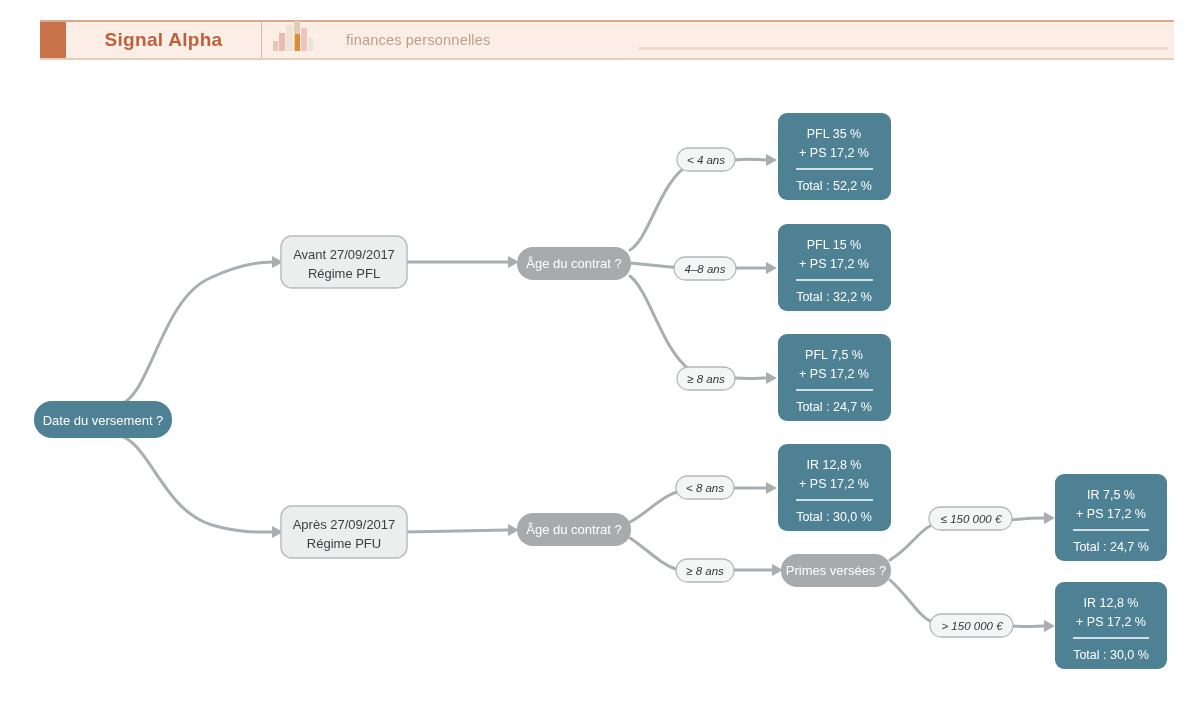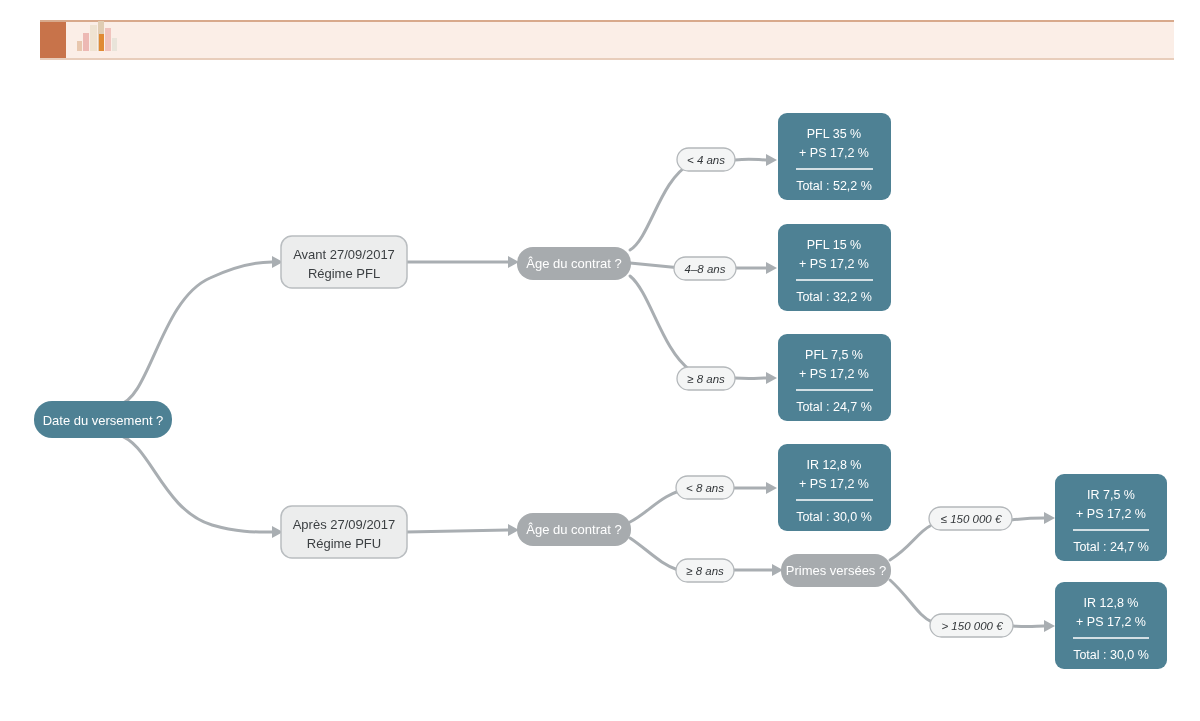--- a/index.html
+++ b/index.html
@@ -156,33 +156,40 @@
   text { font-family: "Liberation Sans", sans-serif; }
 </style>
 </head>
 <body>
 
 <div id="app-header">
   <div id="header-strip">
 
     <div id="brand-swatch"></div>
 
+    <div id="brand-title-wrap">
+      <span id="brand-title">Signal Alpha</span>
+    </div>
 
     <div id="chart-icon">
       <svg width="46" height="32" viewBox="0 0 46 32" aria-hidden="true">
         <rect x="1" y="22" width="5" height="10" fill="#e8c7ae"></rect>
         <rect x="7" y="14" width="6" height="18" fill="#edb9b4"></rect>
         <rect x="14" y="6" width="7" height="26" fill="#efe3d2"></rect>
         <rect x="22" y="2" width="6" height="30" fill="#e0cdb3"></rect>
         <rect x="23" y="15" width="5" height="17" fill="#e08a33"></rect>
         <rect x="29" y="9" width="6" height="23" fill="#f0c3bd"></rect>
         <rect x="36" y="19" width="5" height="13" fill="#e9e4da"></rect>
       </svg>
     </div>
 
+    <div id="subtitle-wrap">
+      <span id="subtitle">finances personnelles</span>
+      <div id="subtitle-rule"></div>
+    </div>
 
   </div>
 </div>
 
 <div id="diagram">
 <svg width="1200" height="651" viewBox="0 0 1200 651">
 
   <g>
 
     <path class="edge" d="M 118,335 C 150,330 160,230 210,208 C 240,194 258,192 272,192"></path>

